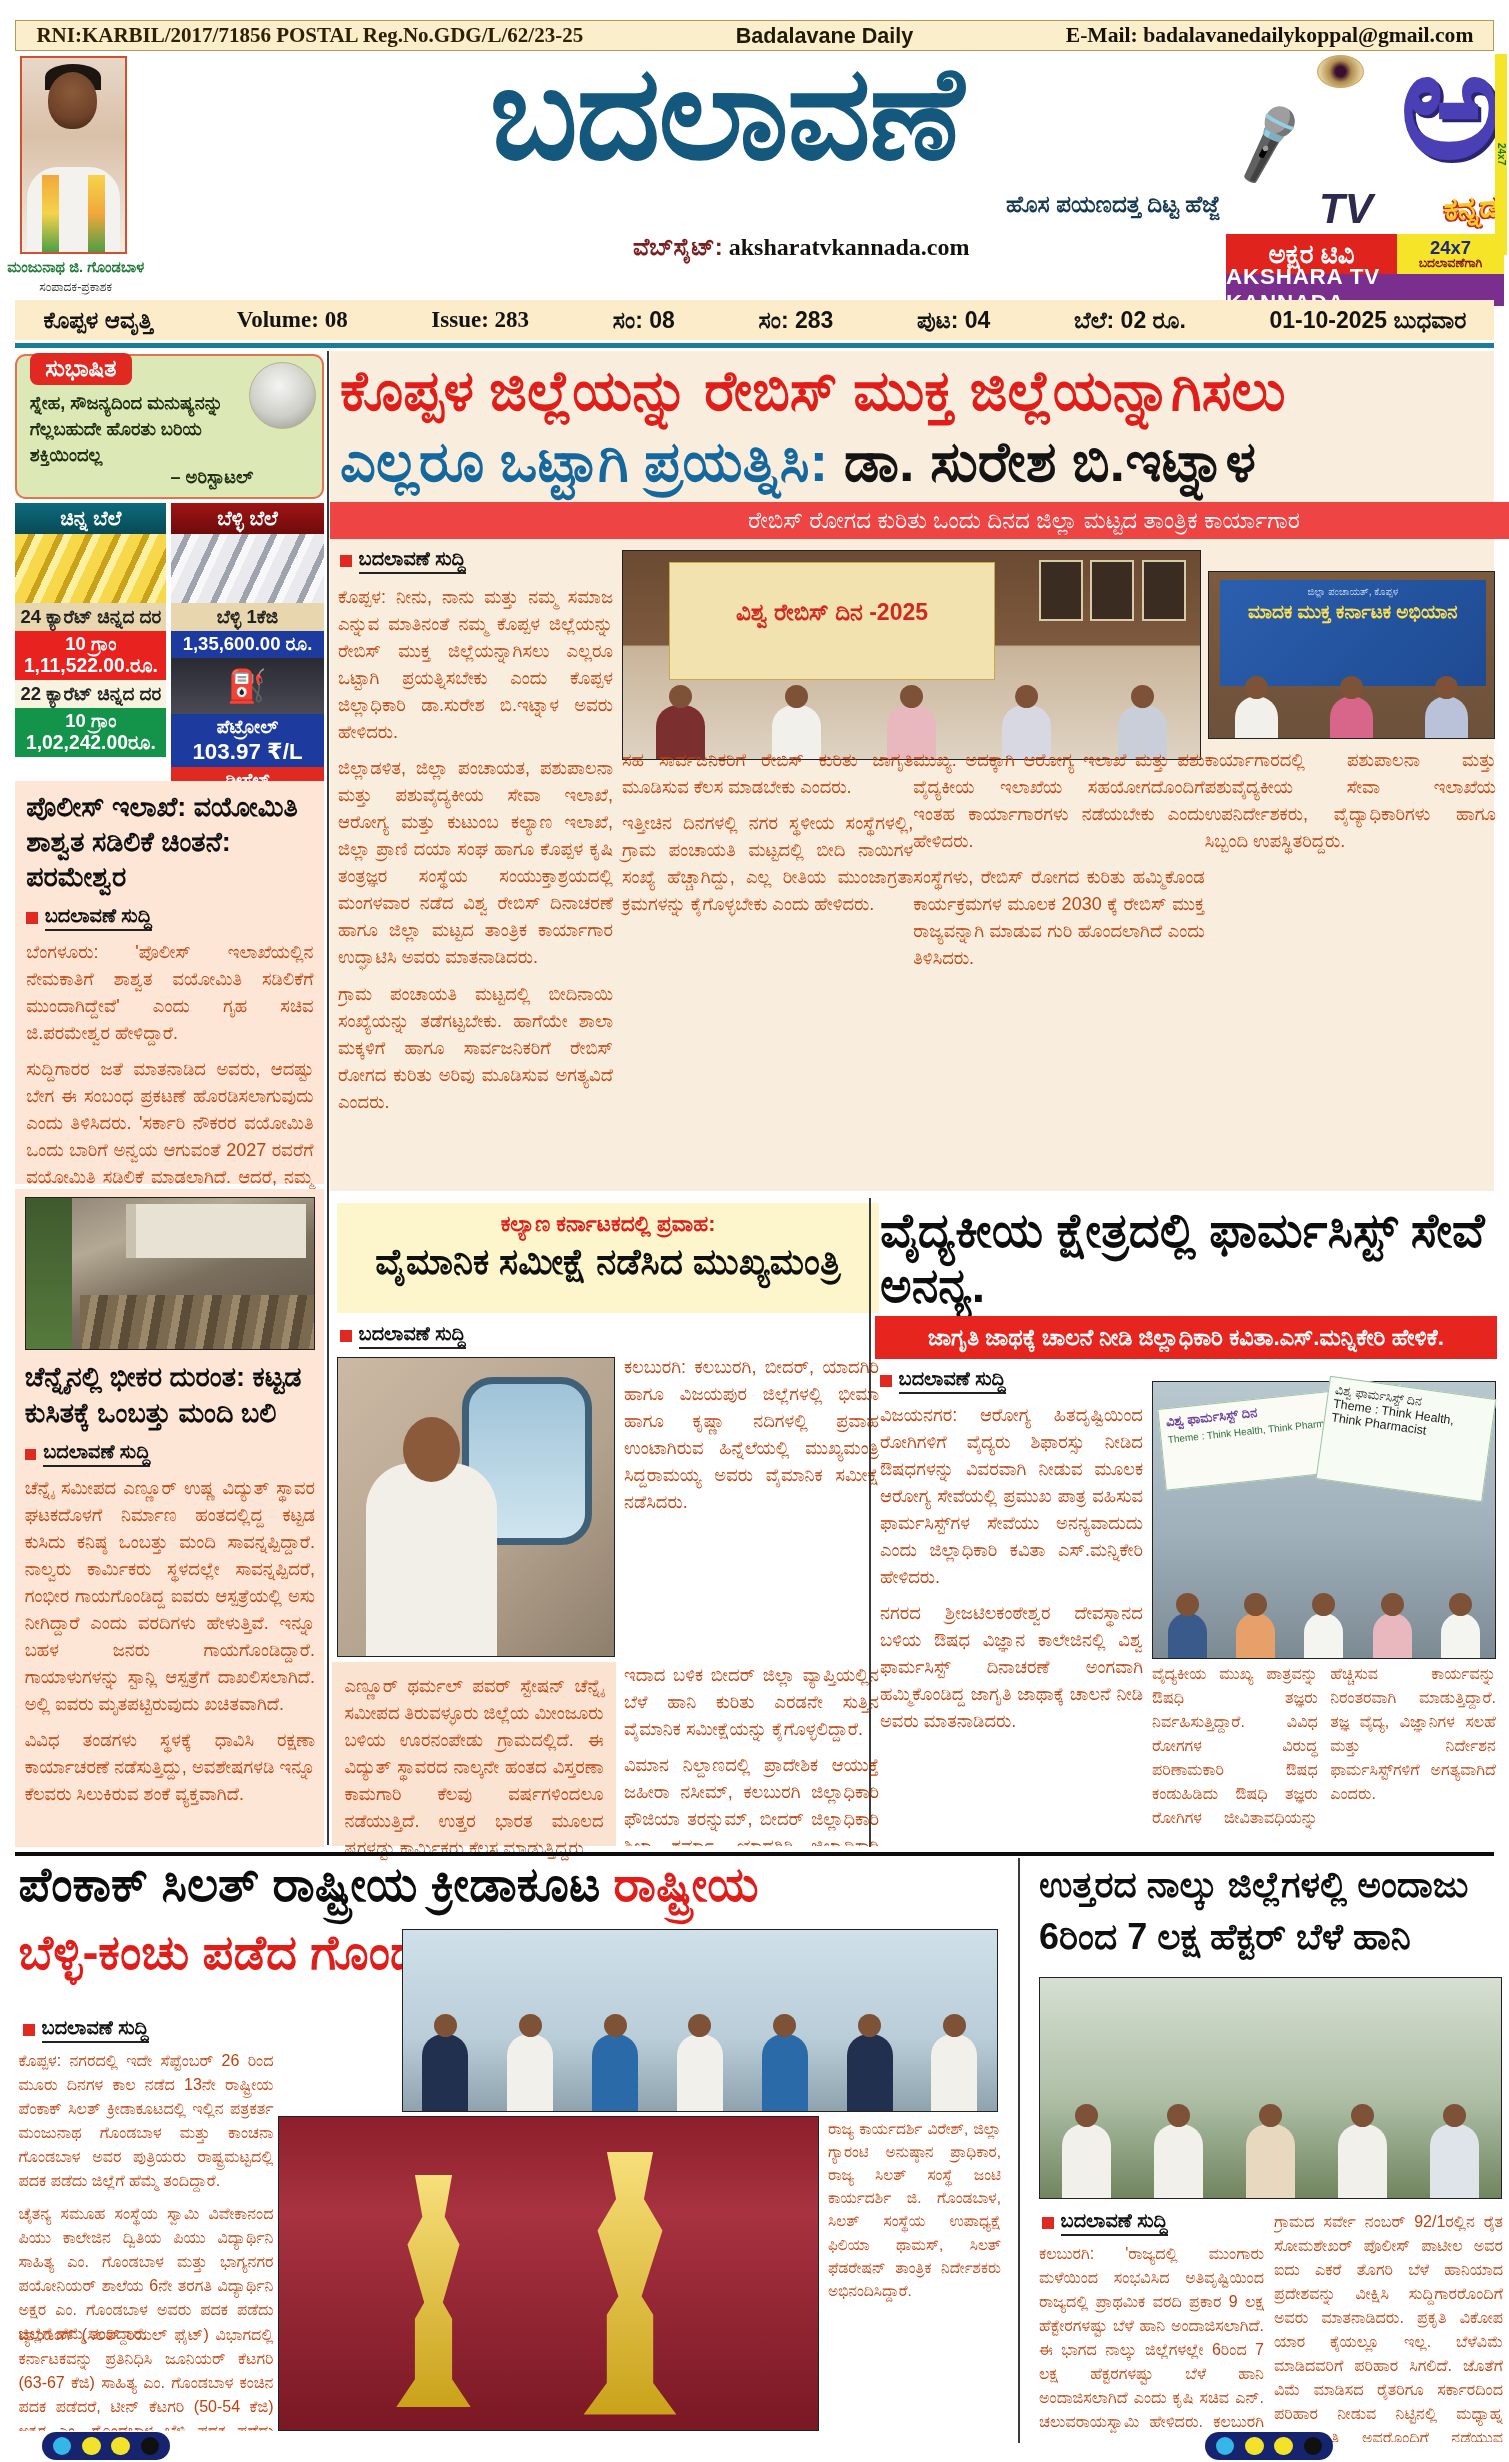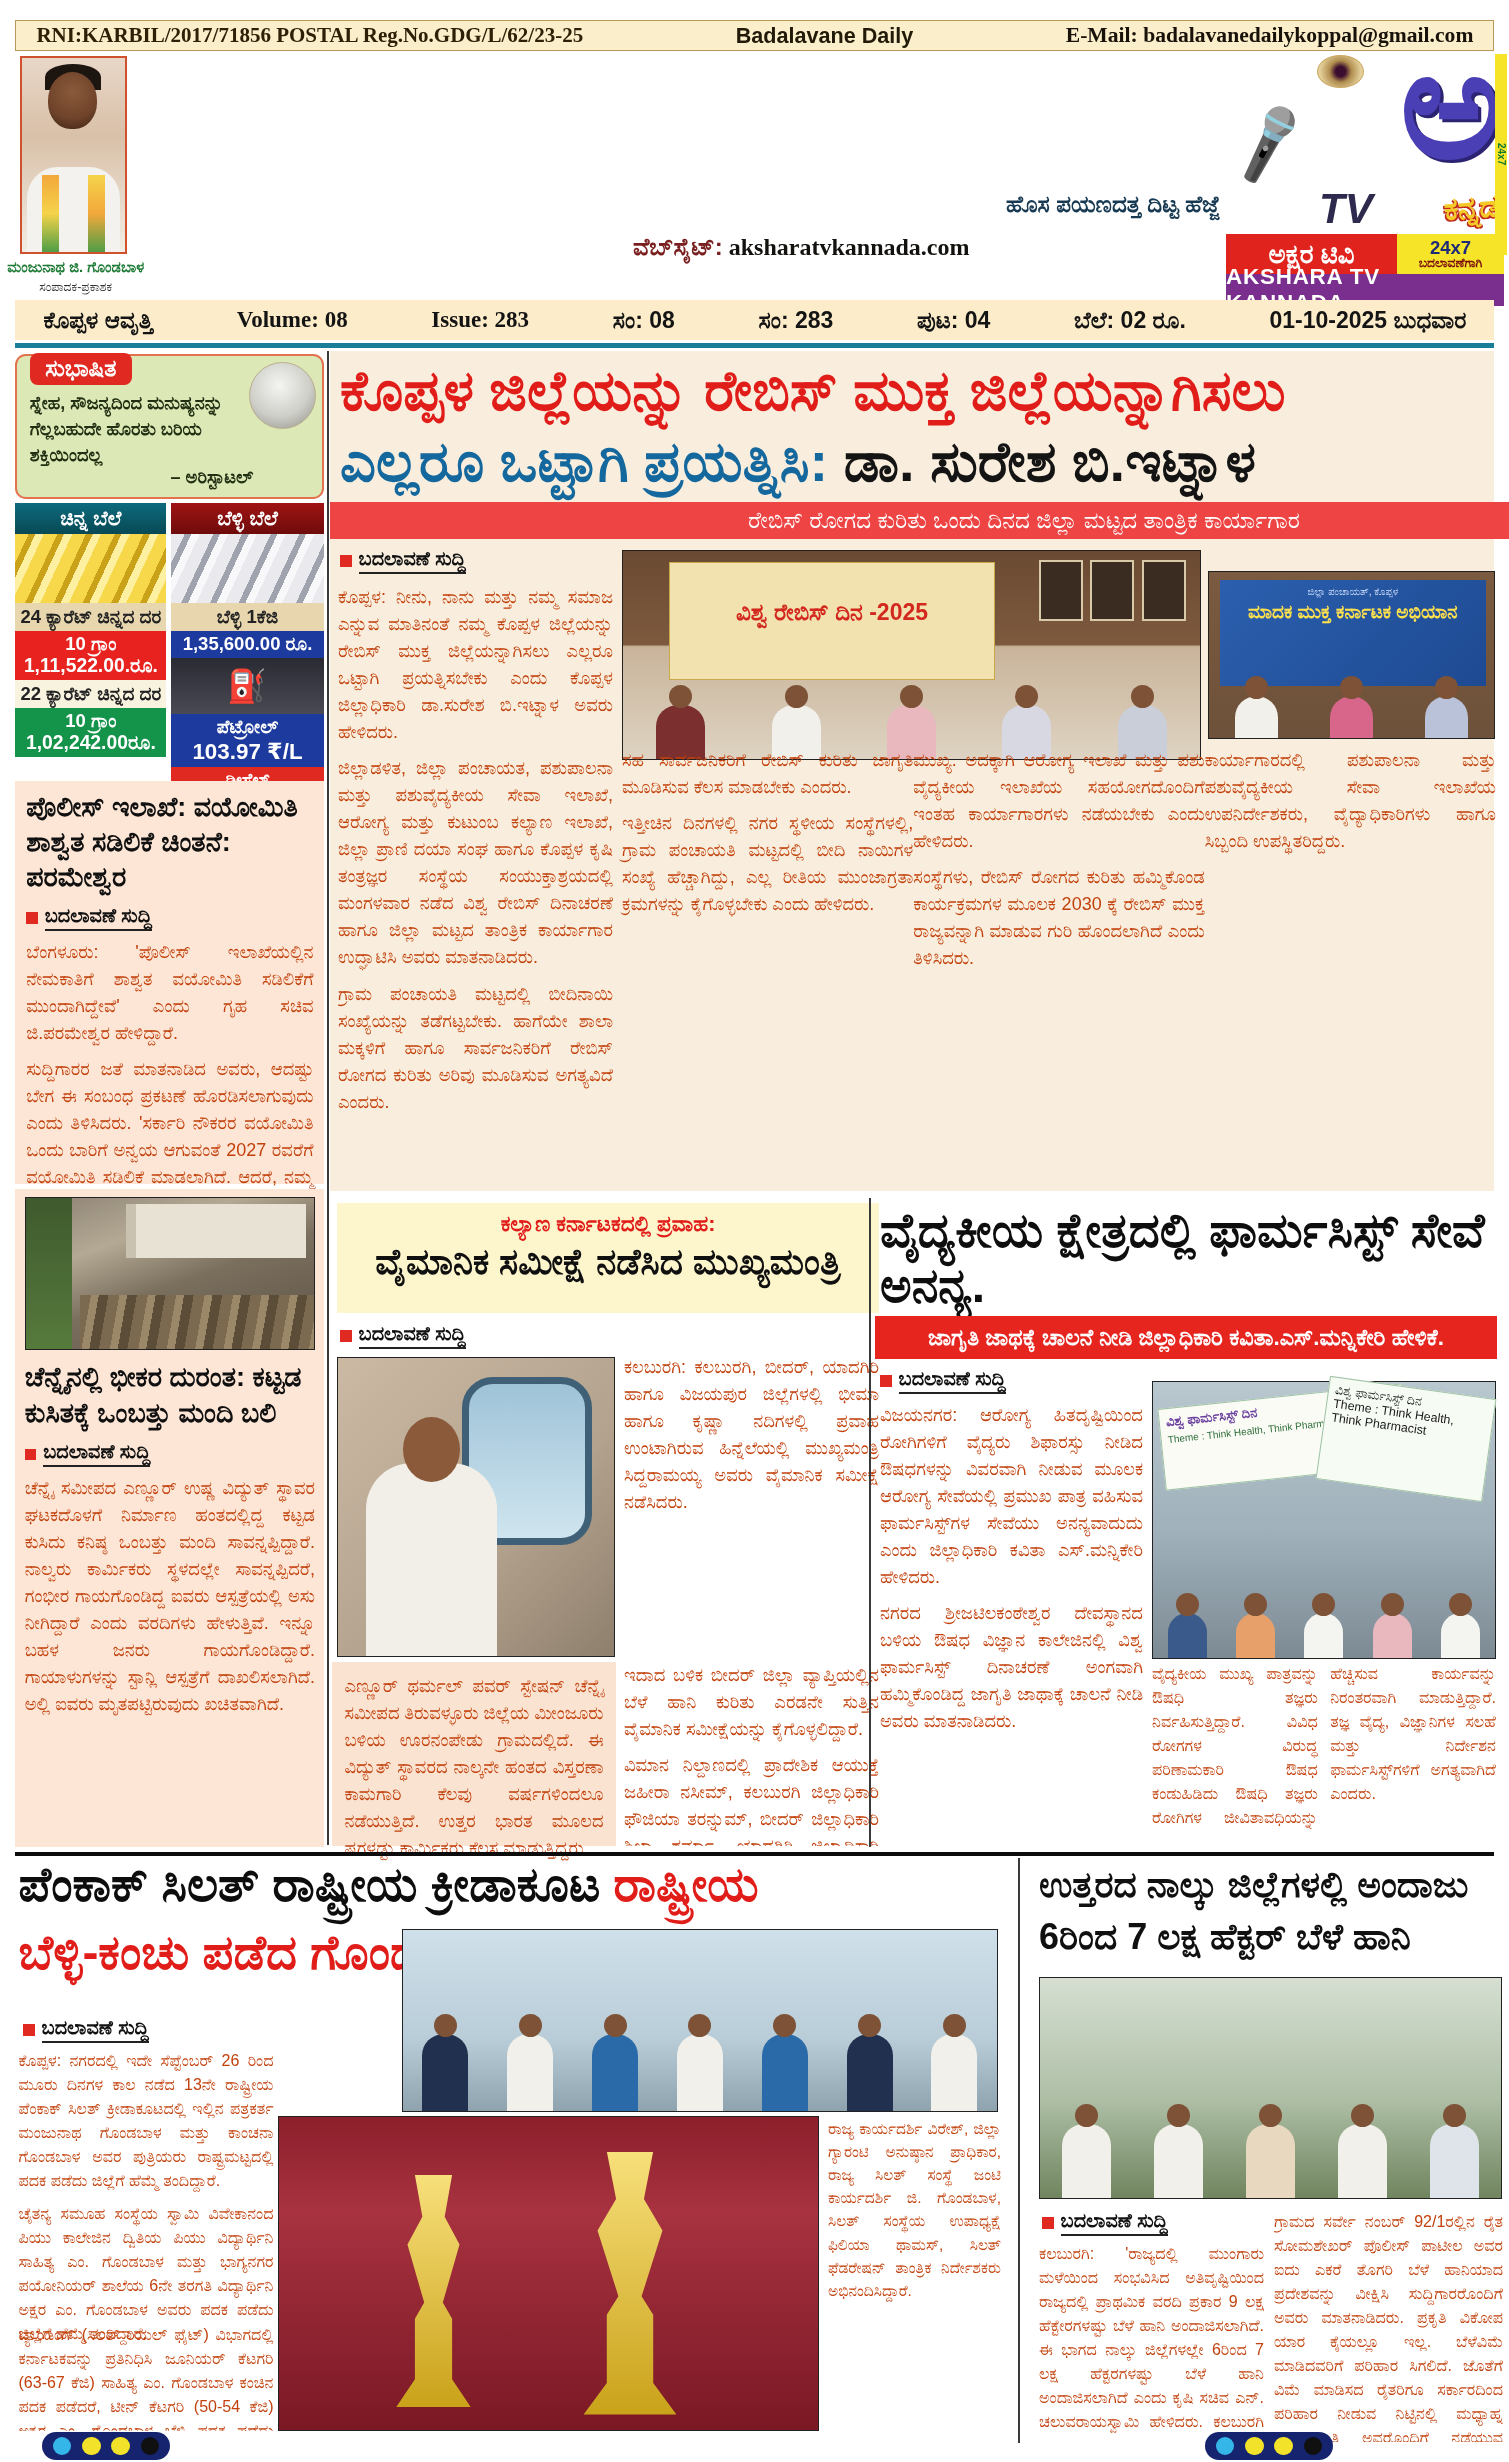--- a/index.html
+++ b/index.html
@@ -150,20 +150,21 @@
   <div class="abs edphoto">
     <div class="hair"></div>
     <div class="head"></div>
     <div class="body"></div>
     <div class="scarf"></div>
     <div class="scarf2"></div>
   </div>
   <div class="abs edname">ಮಂಜುನಾಥ ಜಿ. ಗೊಂಡಬಾಳ</div>
   <div class="abs edrole">ಸಂಪಾದಕ-ಪ್ರಕಾಶಕ</div>
 
+  <div class="abs mast-title">ಬದಲಾವಣೆ</div>
   <div class="abs mast-tag">ಹೊಸ ಪಯಣದತ್ತ ದಿಟ್ಟ ಹೆಜ್ಜೆ</div>
   <div class="abs mast-web">
     <span class="lab">ವೆಬ್‌ಸೈಟ್:</span>
     <span>aksharatvkannada.com</span>
   </div>
 
   <div class="abs logo">
     <div class="a">ಅ</div>
     <div class="eye"></div>
     <div class="mic">🎤</div>
@@ -251,20 +252,21 @@
       <div style="position:absolute;right:7.7px;top:6.2px;width:170px;height:54px;background:#e8e2d4;border-left:10.8px solid #c9c2b0;"></div>
       <div style="position:absolute;left:54px;bottom:0;width:90%;height:54px;background:repeating-linear-gradient(100deg,#7c6a50 0 10.8px,#9a8868 10.8px 18.5px,#5c4d38 18.5px 28px);"></div>
     </div>
     <div class="hl" style="font-size:27px;line-height:1.35;margin-top:9.3px;">ಚೆನ್ನೈನಲ್ಲಿ ಭೀಕರ ದುರಂತ: ಕಟ್ಟಡ ಕುಸಿತಕ್ಕೆ ಒಂಬತ್ತು ಮಂದಿ ಬಲಿ</div>
     <div class="byline" style="margin:9.3px 0 7.7px;">
       <span class="sq"></span>
       <span class="t">ಬದಲಾವಣೆ ಸುದ್ದಿ</span>
     </div>
     <div class="bodytxt">
       <p>ಚೆನ್ನೈ ಸಮೀಪದ ಎಣ್ಣೂರ್ ಉಷ್ಣ ವಿದ್ಯುತ್ ಸ್ಥಾವರ ಘಟಕದೊಳಗೆ ನಿರ್ಮಾಣ ಹಂತದಲ್ಲಿದ್ದ ಕಟ್ಟಡ ಕುಸಿದು ಕನಿಷ್ಠ ಒಂಬತ್ತು ಮಂದಿ ಸಾವನ್ನಪ್ಪಿದ್ದಾರೆ. ನಾಲ್ವರು ಕಾರ್ಮಿಕರು ಸ್ಥಳದಲ್ಲೇ ಸಾವನ್ನಪ್ಪಿದರೆ, ಗಂಭೀರ ಗಾಯಗೊಂಡಿದ್ದ ಐವರು ಆಸ್ಪತ್ರೆಯಲ್ಲಿ ಅಸು ನೀಗಿದ್ದಾರೆ ಎಂದು ವರದಿಗಳು ಹೇಳುತ್ತಿವೆ. ಇನ್ನೂ ಬಹಳ ಜನರು ಗಾಯಗೊಂಡಿದ್ದಾರೆ. ಗಾಯಾಳುಗಳನ್ನು ಸ್ಟಾನ್ಲಿ ಆಸ್ಪತ್ರೆಗೆ ದಾಖಲಿಸಲಾಗಿದೆ. ಅಲ್ಲಿ ಐವರು ಮೃತಪಟ್ಟಿರುವುದು ಖಚಿತವಾಗಿದೆ.</p>
+      <p>ವಿವಿಧ ತಂಡಗಳು ಸ್ಥಳಕ್ಕೆ ಧಾವಿಸಿ ರಕ್ಷಣಾ ಕಾರ್ಯಾಚರಣೆ ನಡೆಸುತ್ತಿದ್ದು, ಅವಶೇಷಗಳಡಿ ಇನ್ನೂ ಕೆಲವರು ಸಿಲುಕಿರುವ ಶಂಕೆ ವ್ಯಕ್ತವಾಗಿದೆ.</p>
     </div>
   </div>
 
   <div class="abs mainbg"></div>
   <div class="abs divline-v" style="left:327px;top:351px;height:1494px;"></div>
 
   <div class="abs mh1">ಕೊಪ್ಪಳ ಜಿಲ್ಲೆಯನ್ನು ರೇಬಿಸ್ ಮುಕ್ತ ಜಿಲ್ಲೆಯನ್ನಾಗಿಸಲು</div>
   <div class="abs mh2">
     <span class="blue">ಎಲ್ಲರೂ ಒಟ್ಟಾಗಿ ಪ್ರಯತ್ನಿಸಿ:</span>
     <span class="blk">ಡಾ. ಸುರೇಶ ಬಿ.ಇಟ್ನಾಳ</span>

